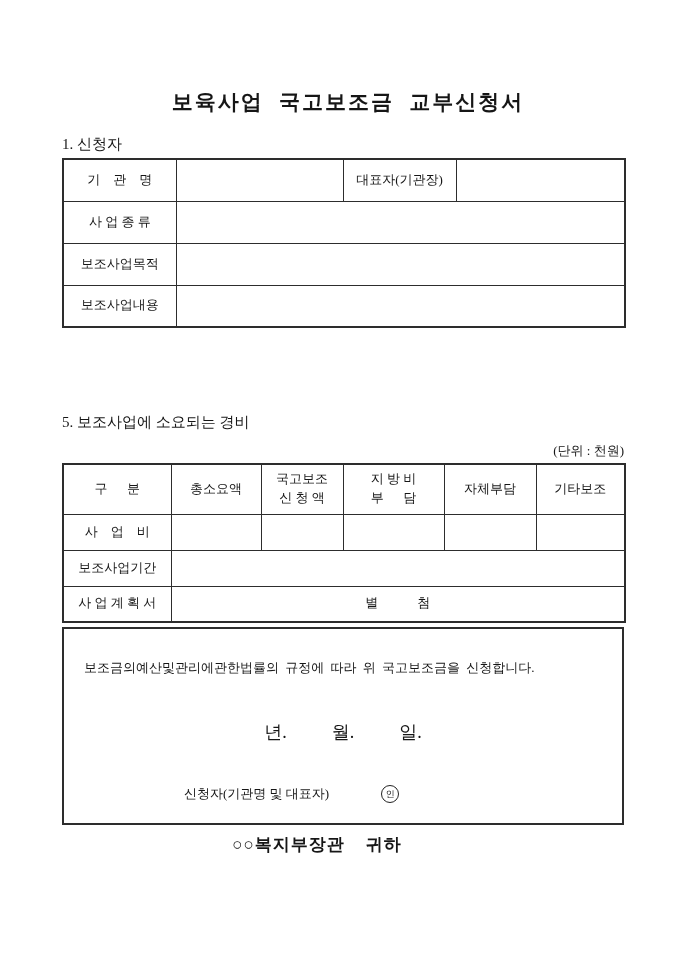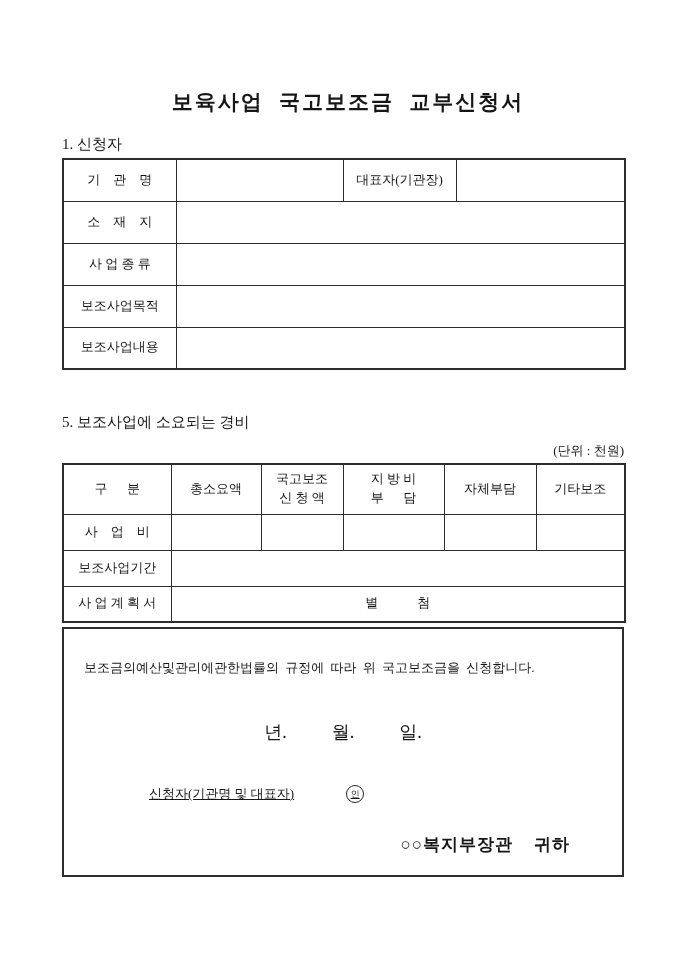--- a/index.html
+++ b/index.html
@@ -70,60 +70,59 @@
     line-height: 1.45;
   }
   table.t1 tr { height: 42px; margin-top: 30px; }
   table.t2 tr.hdr { height: 50px; }
   table.t2 tr.body-row { height: 36px; }
   .decl-box {
     position: absolute;
     top: 627px;
     left: 62px;
     width: 562px;
-    height: 250px;
+    height: 198px;
     border: 2px solid #2d2d2d;
     box-sizing: border-box;
   }
   .statement {
     margin: 30px 16px 0 20px;
     font-size: 13px;
     word-spacing: 3px;
     white-space: pre-wrap;
   }
   .date-line {
     margin-top: 43px;
     text-align: center;
     font-size: 18px;
     white-space: pre-wrap;
   }
   .signature-row {
     margin-top: 41px;
-    margin-left: 85px;
+    margin-left: 120px;
     display: flex;
     align-items: center;
     font-size: 13px;
-    text-decoration: underline;
   }
   .signature-label { white-space: pre-wrap; }
   .seal {
     margin-left: 52px;
     width: 16px;
     height: 16px;
     border: 1px solid #222222;
     border-radius: 50%;
     display: inline-flex;
     align-items: center;
     justify-content: center;
     font-size: 9px;
     line-height: 1;
   }
   .recipient {
     margin-top: 30px;
-    text-align: right;
+    text-align: center;
     padding-right: 52px;
     font-size: 17px;
     font-weight: bold;
     letter-spacing: 1px;
     white-space: pre-wrap;
   }
 </style>
 </head>
 <body>
 
@@ -139,24 +138,20 @@
         <col style="width:167px">
         <col style="width:113px">
         <col style="width:169px">
     </colgroup>
     <tbody>
       <tr>
         <td>기    관    명</td>
         <td></td>
         <td>대표자(기관장)</td>
         <td></td>
-      </tr>
-      <tr>
-        <td>소    재    지</td>
-        <td colspan="3"></td>
       </tr>
       <tr>
         <td>사 업 종 류</td>
         <td colspan="3"></td>
       </tr>
       <tr>
         <td>보조사업목적</td>
         <td colspan="3"></td>
       </tr>
       <tr>

